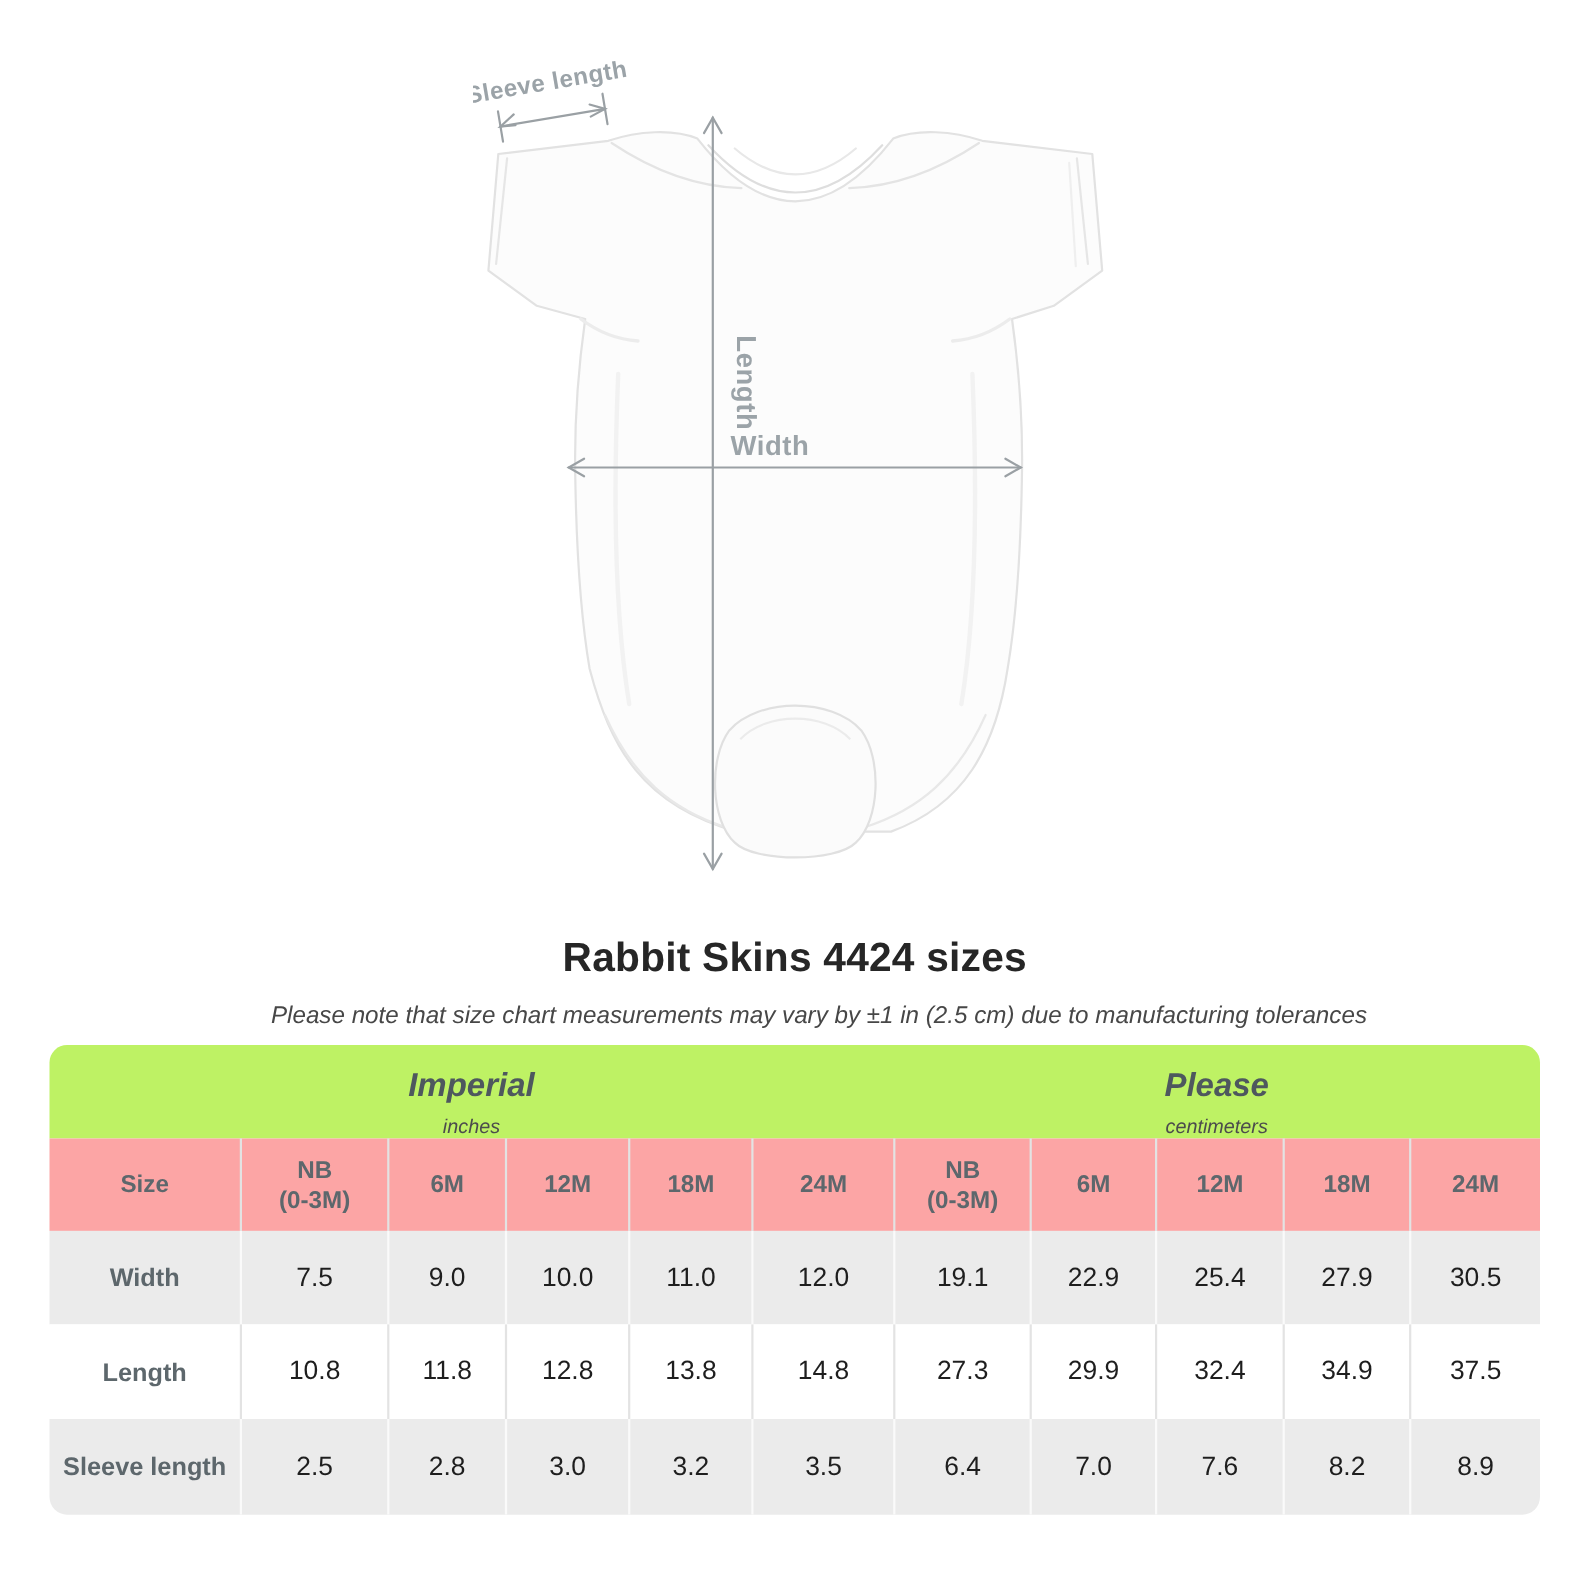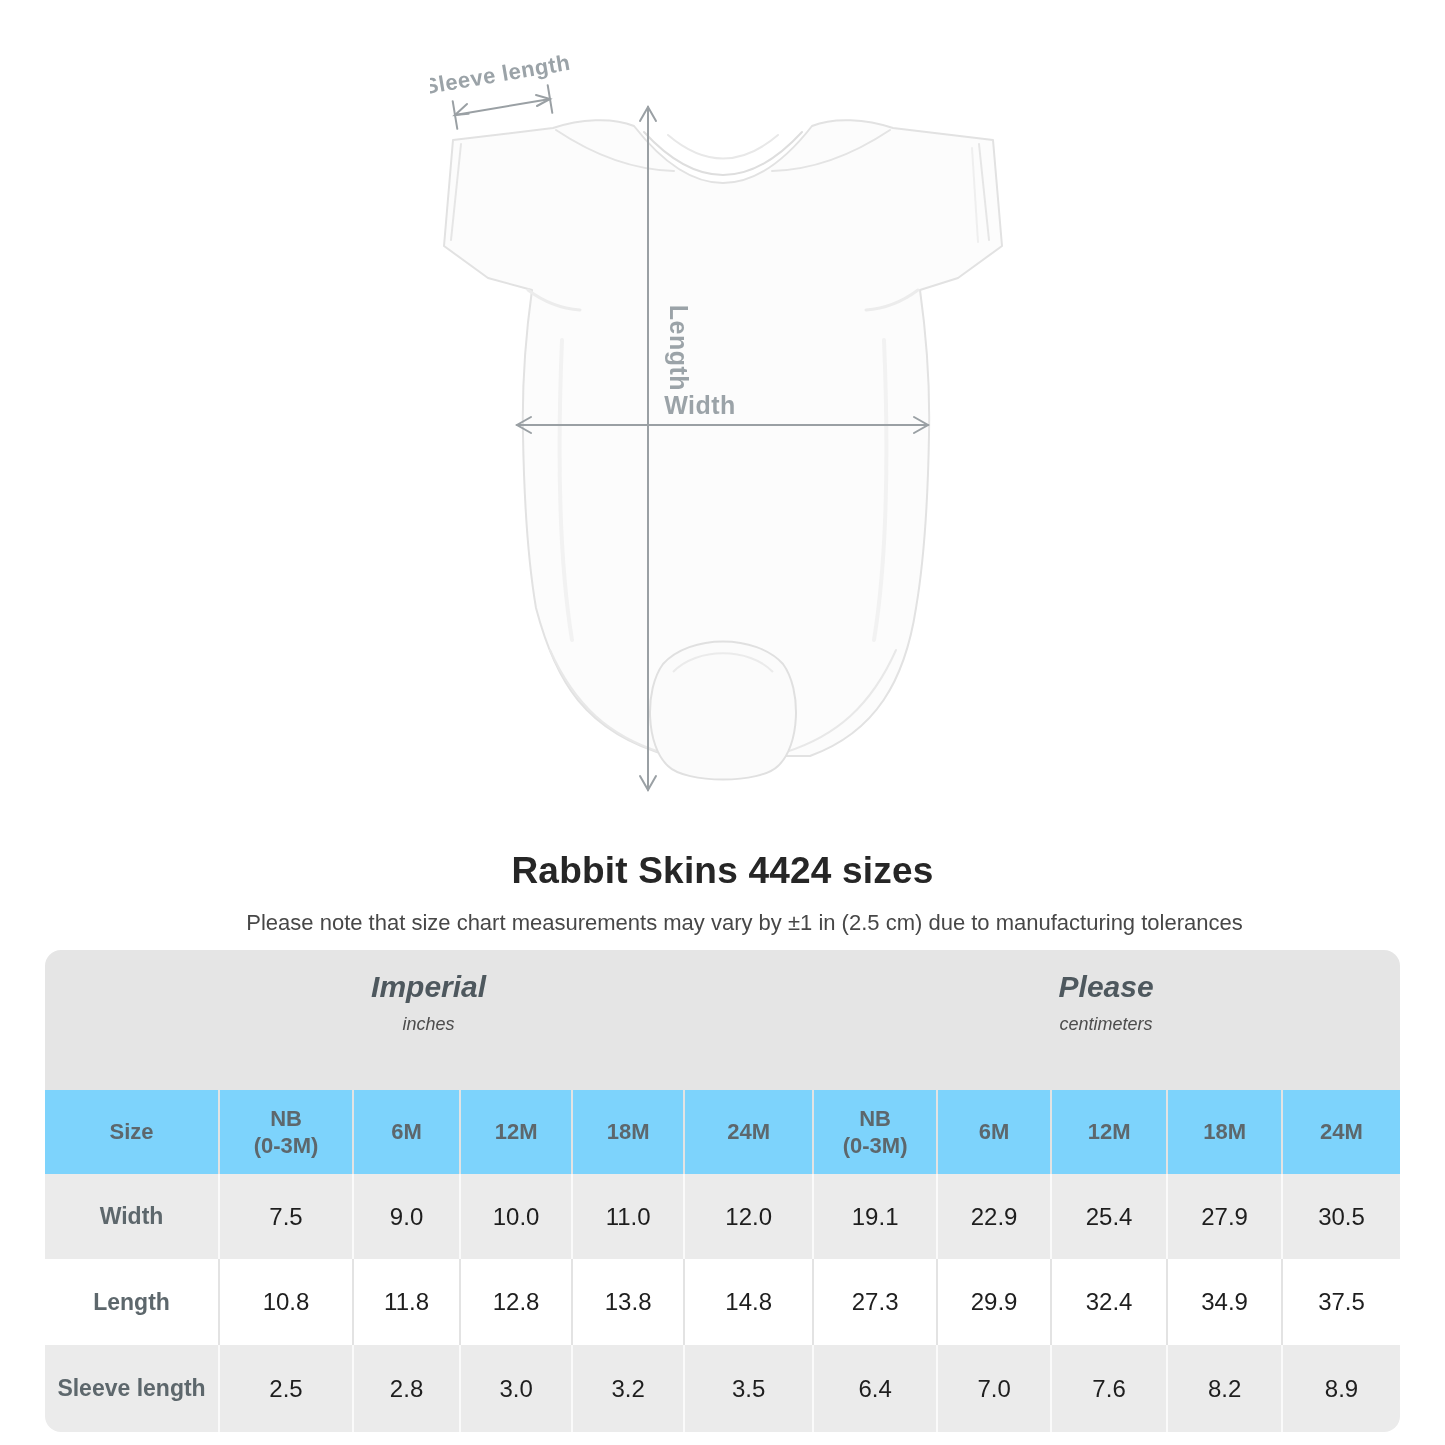--- a/index.html
+++ b/index.html
@@ -42,37 +42,38 @@
     font-weight: bold;
     color: #262626;
     letter-spacing: 0.2px;
   }
   .page-subtitle {
     position: absolute;
     left: 0; right: 0;
     top: 910px;
     text-align: center;
     font-size: 22px;
+    font-style: italic;
     color: #474747;
     padding-left: 44px;
   }
 
   
   .size-table {
     position: absolute;
     left: 45px;
     top: 950px;
     width: 1355px;
   }
 
   .t-band {
     display: grid;
     grid-template-columns: 56.62% 43.38%;
-    height: 140px;
-    background: #e5e5e5;
+    height: 85px;
+    background: #bef264;
     border-radius: 16px 16px 0 0;
   }
   .band-cell {
     display: flex;
     flex-direction: column;
     align-items: center;
     justify-content: flex-start;
     padding-top: 20px;
   }
   .band-title {
@@ -85,21 +86,21 @@
     margin-top: 10px;
     font-size: 18px;
     font-style: italic;
     color: #4c4c4c;
   }
 
   .trow {
     display: grid;
     grid-template-columns: 12.77% 9.89% 7.90% 8.27% 8.27% 9.52% 9.15% 8.41% 8.56% 8.49% 8.77%;
   }
-  .trow.head      { height: 84px; background: #7dd3fc; --div: #e3e3e3; }
+  .trow.head      { height: 84px; background: #fca5a5; --div: #e3e3e3; }
   .trow.stripe    { height: 85px; background: #ebebeb; --div: #fafafa; }
   .trow.plain     { height: 86px; background: #ffffff; --div: #e3e3e3; }
   .trow.last      { height: 87px; border-radius: 0 0 16px 16px; overflow: hidden; }
 
   .cell {
     display: flex;
     align-items: center;
     justify-content: center;
     text-align: center;
     font-size: 24px;

